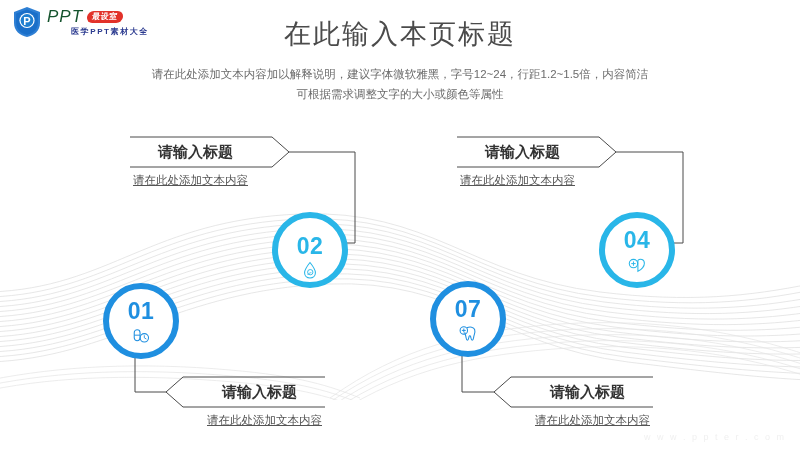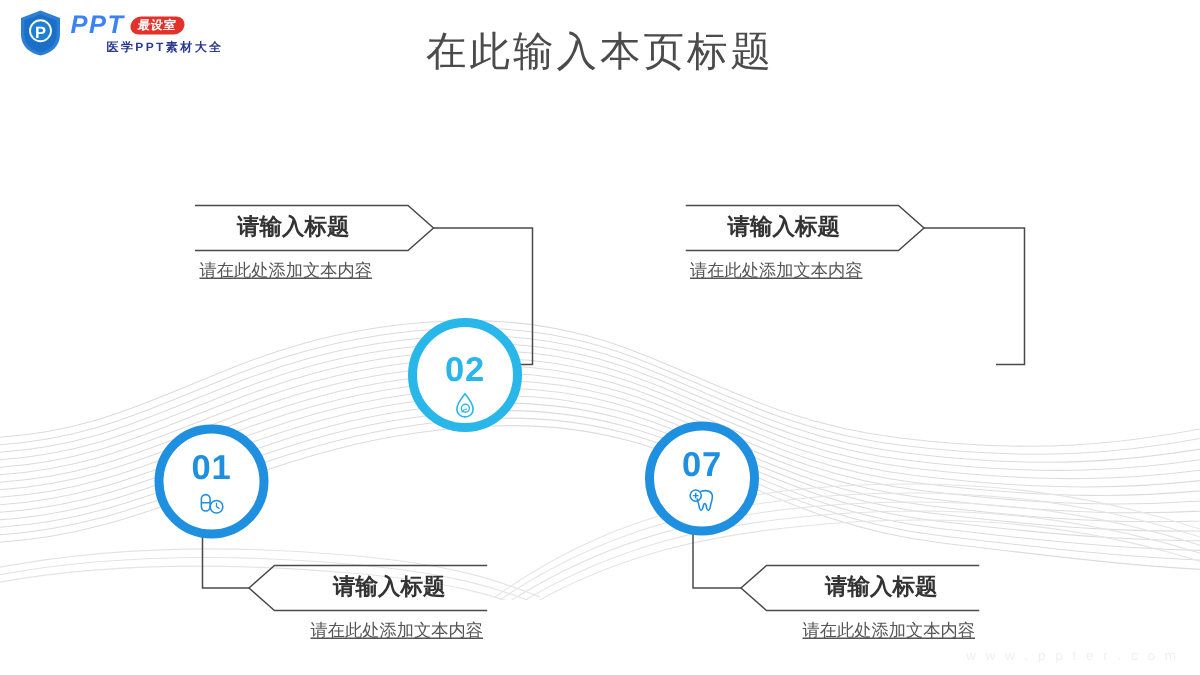--- a/index.html
+++ b/index.html
@@ -13,21 +13,21 @@
   .slide{position:absolute;inset:0;width:800px;height:450px;overflow:hidden;background:#fff;}
 
   
   .waves{position:absolute;left:0;top:180px;width:800px;height:220px;z-index:0;pointer-events:none;}
 
   
   .logo{position:absolute;left:12px;top:6px;display:flex;align-items:center;gap:5px;z-index:5;}
   .logo-shield{width:30px;height:32px;flex:none;}
   .logo-text{display:flex;flex-direction:column;justify-content:center;line-height:1;}
   .logo-row1{display:flex;align-items:center;gap:4px;}
-  .logo-ppt{font-size:17px;font-weight:bold;font-style:italic;color:#3b82f6;letter-spacing:1px;}
+  .logo-ppt{font-size:17px;font-weight:normal;font-style:italic;color:#14532d;letter-spacing:1px;}
   .logo-badge{background:#e2322a;color:#fff;font-size:8px;padding:2px 5px 2px 5px;border-radius:7px;
               font-weight:bold;letter-spacing:0.5px;transform:skewX(-8deg);}
   .logo-sub{font-size:8px;color:#2b3a8f;letter-spacing:1.6px;margin-top:3px;font-weight:bold;padding-left:24px;}
 
   
   .title{position:absolute;left:0;top:16px;width:800px;text-align:center;
          font-size:27px;font-weight:normal;color:#4b4b4b;letter-spacing:2px;z-index:4;}
   .subtitle{position:absolute;left:100px;top:64px;width:600px;text-align:center;
             font-size:11.5px;color:#6b6b6b;line-height:1.75;z-index:4;}
 
@@ -104,20 +104,22 @@
       <div class="logo-row1">
         <span class="logo-ppt">PPT</span>
         <span class="logo-badge">最设室</span>
       </div>
       <div class="logo-sub">医学PPT素材大全</div>
     </div>
   </div>
 
   <div class="title">在此输入本页标题</div>
   <div class="subtitle">
+    <div>请在此处添加文本内容加以解释说明，建议字体微软雅黑，字号12~24，行距1.2~1.5倍，内容简洁</div>
+    <div>可根据需求调整文字的大小或颜色等属性</div>
   </div>
 
   <svg class="connectors" viewBox="0 0 800 450">
     <g fill="none" stroke="#4a4a4a" stroke-width="1">
 
       <path d="M289,152 L355,152 L355,243 L337,243"></path>
 
       <path d="M616,152 L683,152 L683,243 L664,243"></path>
 
       <path d="M135,348 L135,392 L166,392"></path>
@@ -168,20 +170,28 @@
 
   <div class="circle" style="left:272px;top:212px;width:64px;height:64px;border:6px solid #29b6e8;">
     <span class="num" style="color:#29b6e8;margin-top:15px;">02</span>
     <svg class="ic" width="20" height="20" viewBox="0 0 24 24">
       <path d="M12 3 C12 3 5.5 11 5.5 15.3 C5.5 19 8.4 21.5 12 21.5 C15.6 21.5 18.5 19 18.5 15.3 C18.5 11 12 3 12 3 Z" fill="none" stroke="#29b6e8" stroke-width="1.3"></path>
       <circle cx="12.3" cy="14.6" r="3.2" fill="none" stroke="#29b6e8" stroke-width="1.1"></circle>
       <path d="M9.2 17.8 C10.4 16.2 12 15.3 13.6 15" fill="none" stroke="#29b6e8" stroke-width="1"></path>
     </svg>
   </div>
 
+  <div class="circle" style="left:599px;top:212px;width:64px;height:64px;border:6px solid #29b6e8;">
+    <span class="num" style="color:#29b6e8;">04</span>
+    <svg class="ic" width="21" height="20" viewBox="0 0 26 24">
+      <path d="M13.5 7.5 C16 5.2 21.5 5.8 21.5 11 C21.5 15.8 16.6 19.4 13.5 21 L13.5 7.5 Z" fill="none" stroke="#29b6e8" stroke-width="1.3"></path>
+      <circle cx="8" cy="11.5" r="5.2" fill="none" stroke="#29b6e8" stroke-width="1.3"></circle>
+      <path d="M8 8.8 L8 14.2 M5.3 11.5 L10.7 11.5" stroke="#29b6e8" stroke-width="1.2"></path>
+    </svg>
+  </div>
 
   <div class="circle" style="left:103px;top:283px;width:64px;height:64px;border:6px solid #1f8fe0;">
     <span class="num" style="color:#1f8fe0;">01</span>
     <svg class="ic" width="21" height="20" viewBox="0 0 26 24">
       <rect x="4" y="5.5" width="7.2" height="13.5" rx="3.6" fill="none" stroke="#1f8fe0" stroke-width="1.3"></rect>
       <path d="M4 12.2 L11.2 12.2" stroke="#1f8fe0" stroke-width="1.2"></path>
       <circle cx="16.5" cy="15.5" r="5.2" fill="none" stroke="#1f8fe0" stroke-width="1.3"></circle>
       <path d="M16.5 12.3 L16.5 15.5 L19 17" fill="none" stroke="#1f8fe0" stroke-width="1.1"></path>
     </svg>
   </div>

